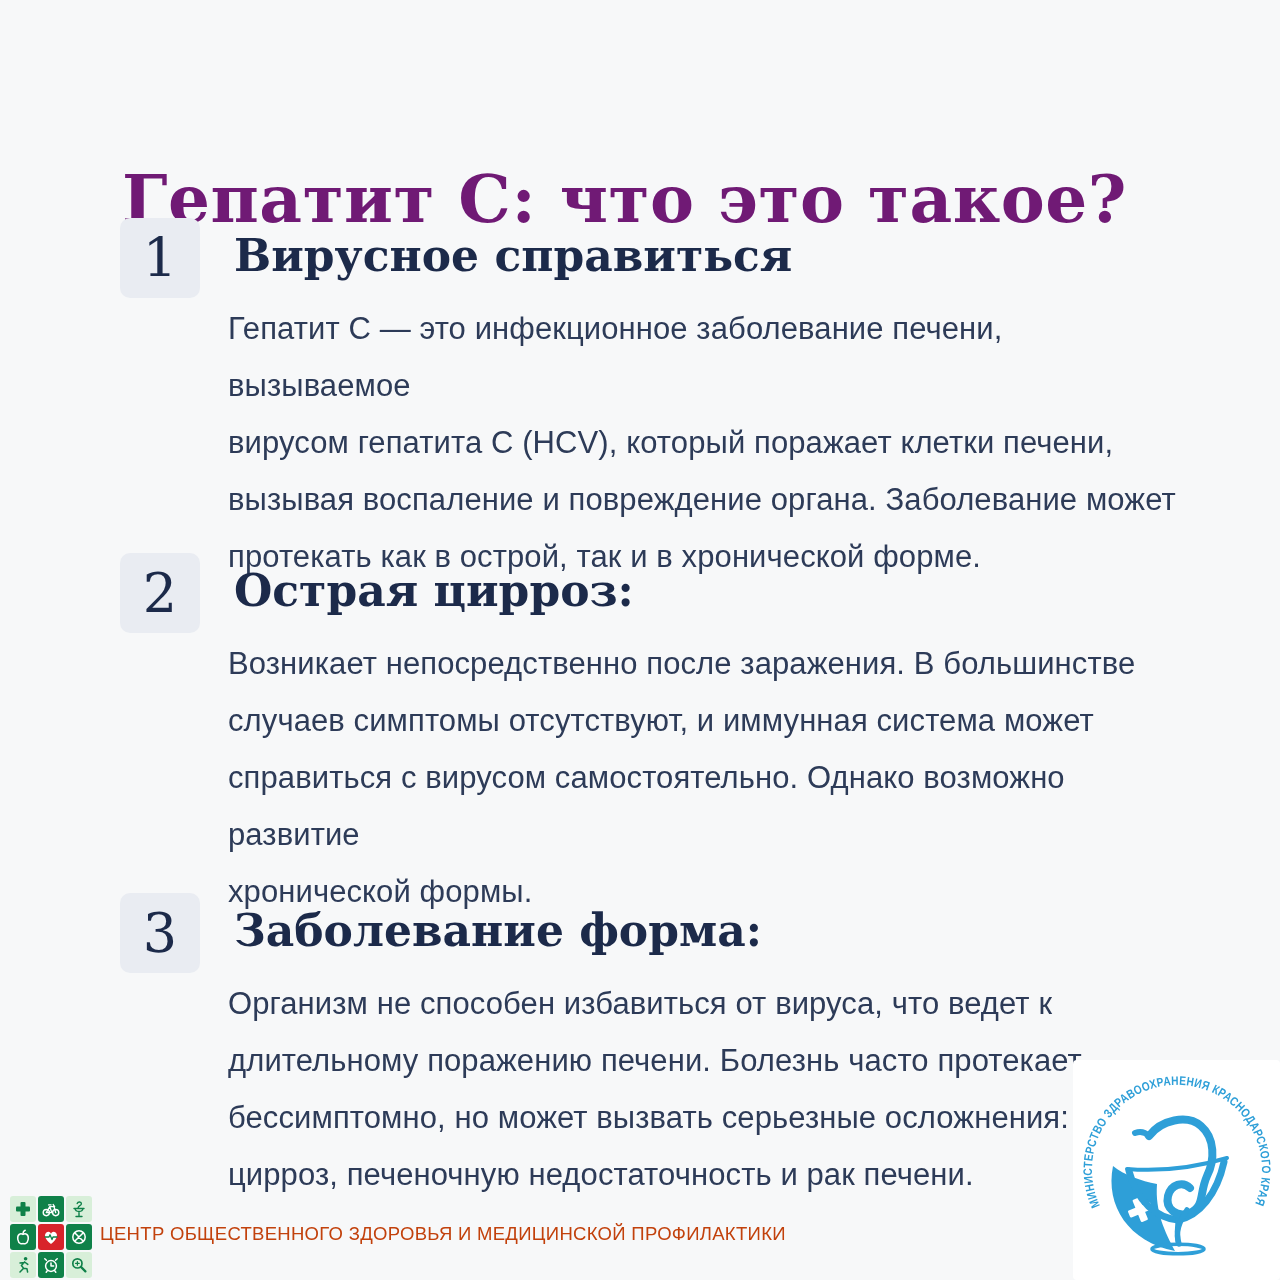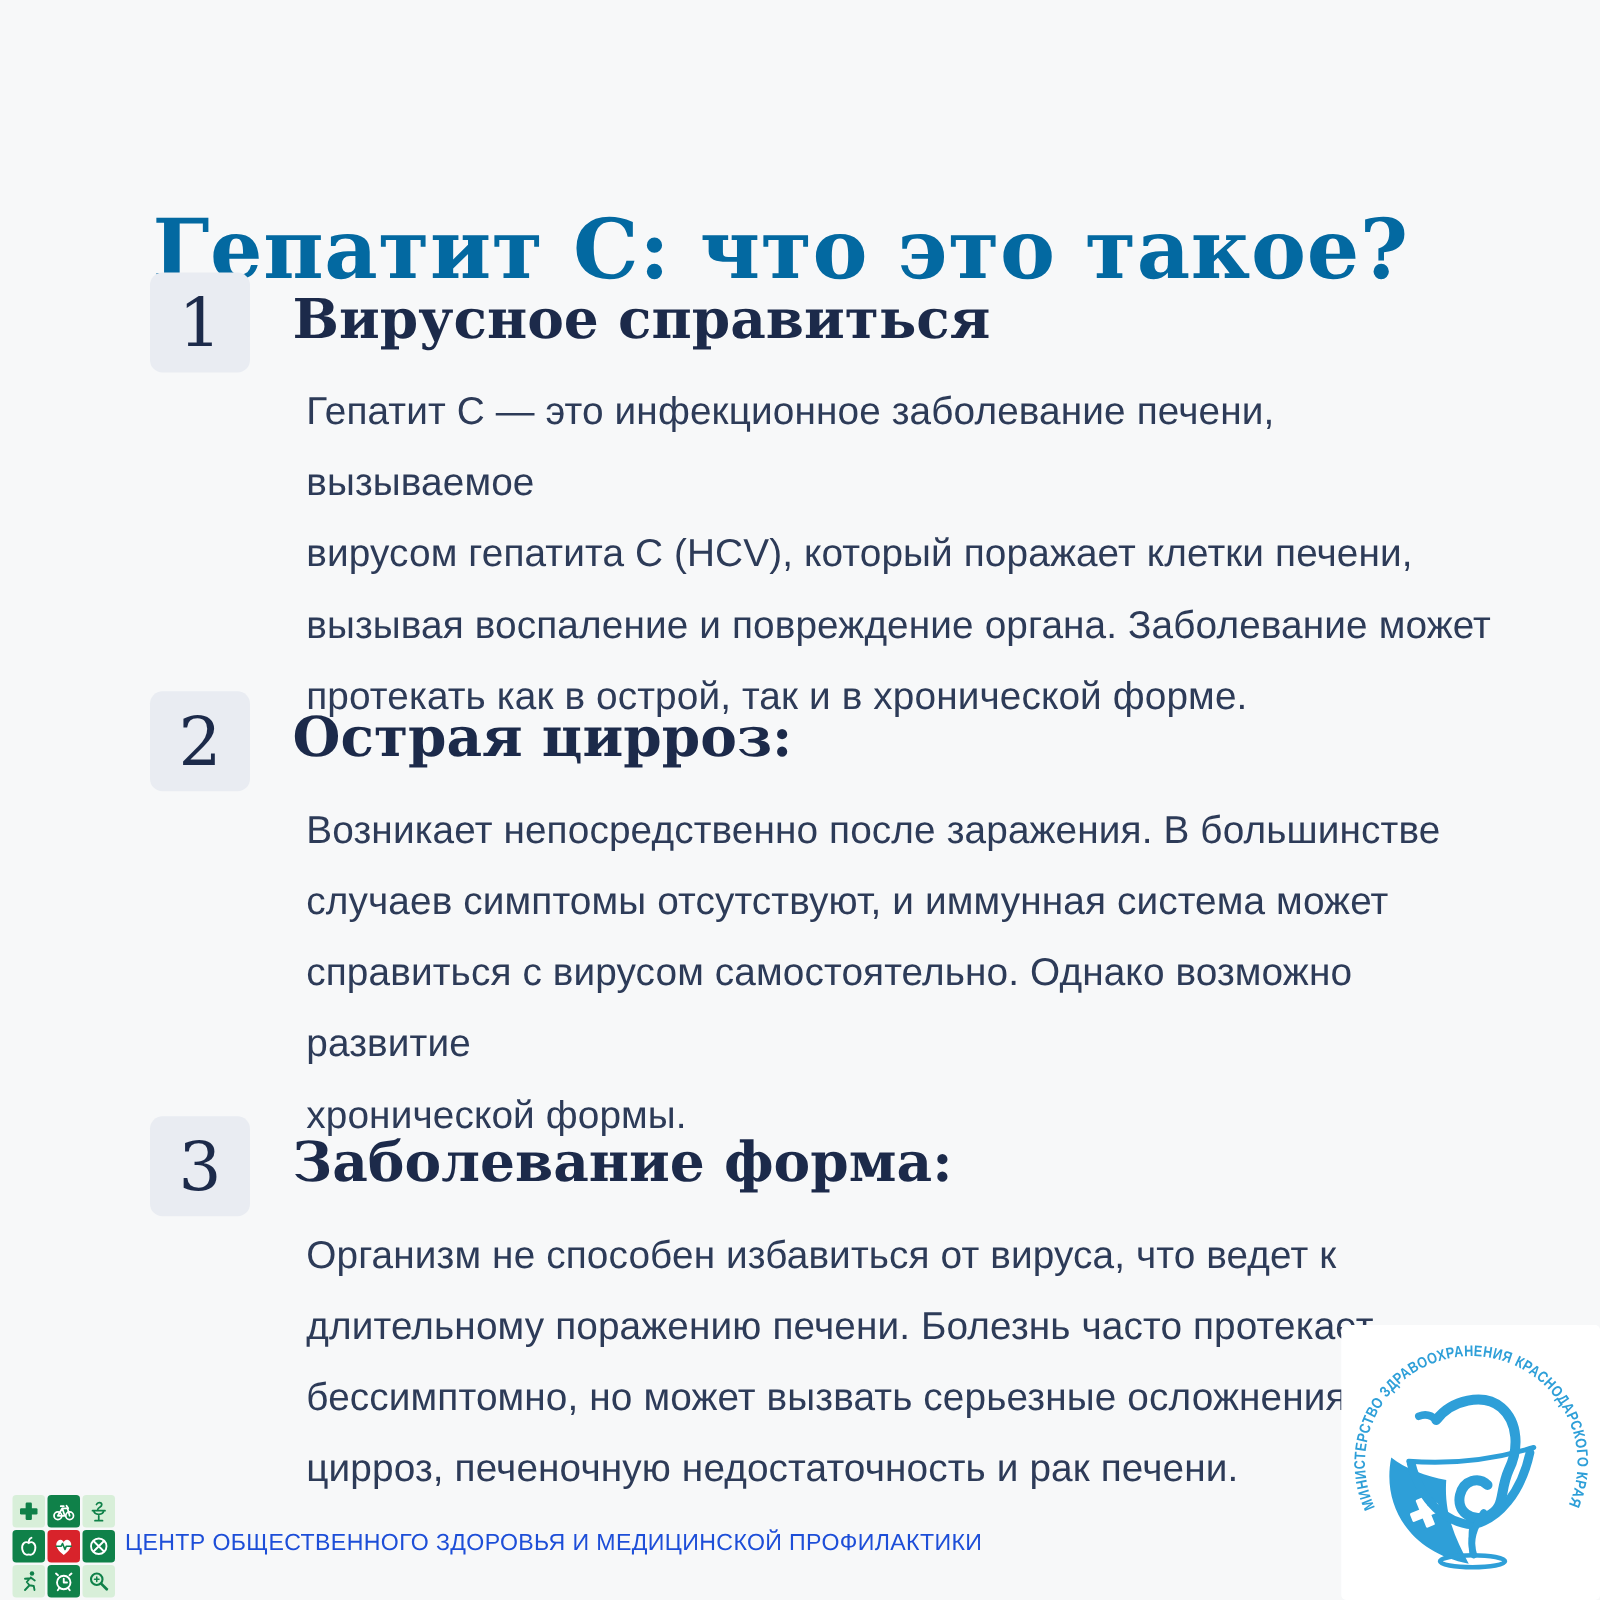--- a/index.html
+++ b/index.html
@@ -9,21 +9,21 @@
     font-family:"Liberation Sans",sans-serif;
     overflow:hidden;position:relative;
   }
   .poster{position:absolute;inset:0;}
 
   
   .page-title{
     position:absolute;left:122px;top:116px;
     font-family:"DejaVu Serif","Liberation Serif",serif;
     font-weight:700;font-size:66px;line-height:1.2;
-    color:#0369a1;letter-spacing:0.5px;white-space:nowrap;text-align:right;
+    color:#701a75;letter-spacing:0.5px;white-space:nowrap;text-align:right;
   }
 
   
   .section{position:absolute;left:120px;width:1060px;height:330px;}
   #sec1{top:218px;}
   #sec2{top:553px;}
   #sec3{top:893px;}
   .num-box{
     position:absolute;left:0;top:0;width:80px;height:80px;
     background:#e9ecf2;border-radius:10px;
@@ -31,39 +31,39 @@
     font-family:"DejaVu Serif","Liberation Serif",serif;
     font-size:54px;color:#1c2a4a;font-weight:400;
   }
   .sec-heading{
     position:absolute;left:114px;top:12px;
     font-family:"DejaVu Serif","Liberation Serif",serif;
     font-weight:700;font-size:44px;line-height:1.2;
     color:#1c2a4a;white-space:nowrap;
   }
   .sec-body{
-    position:absolute;left:125px;top:82px;width:965px;
+    position:absolute;left:108px;top:82px;width:965px;
     font-size:31px;line-height:57px;color:#2d3b58;
     letter-spacing:0.1px;white-space:pre-line;
   }
 
   
   .org-grid{
     position:absolute;left:10px;top:1196px;
     display:grid;grid-template-columns:repeat(3,26px);grid-auto-rows:26px;gap:2px;
   }
   .tile{border-radius:3px;display:flex;align-items:center;justify-content:center;}
   .t-light{background:#d8efd9;}
   .t-dark{background:#0f8149;}
   .t-red{background:#d8232b;}
   .tile svg{display:block;}
 
   .org-name{
     position:absolute;left:100px;top:1222px;
-    font-size:18.5px;line-height:24px;color:#1d4ed8;
+    font-size:18.5px;line-height:24px;color:#c2410c;
     letter-spacing:0.3px;white-space:nowrap;
   }
 
   
   .ministry{
     position:absolute;left:1073px;top:1060px;width:207px;height:220px;
     background:#ffffff;border-radius:4px;
     display:flex;align-items:center;justify-content:center;
   }
 </style>

